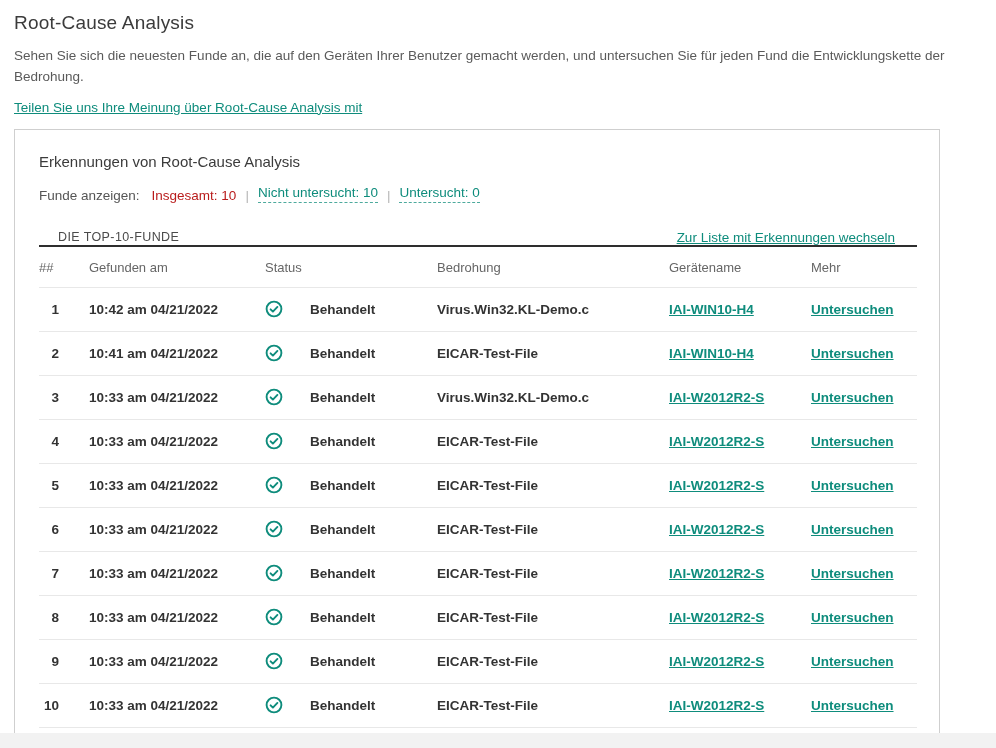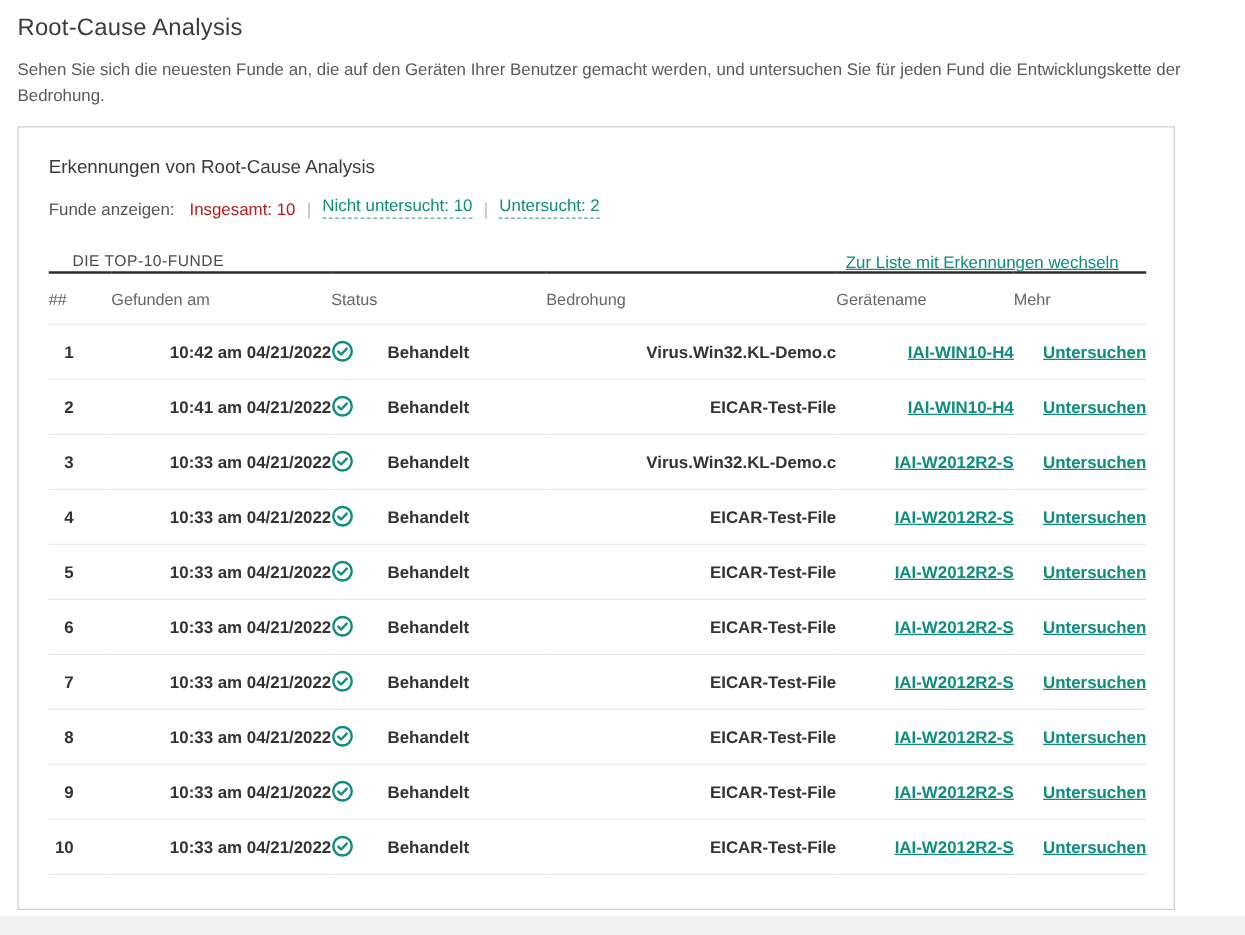--- a/index.html
+++ b/index.html
@@ -72,51 +72,51 @@
   th {
     font-size: 13px; color: #666; font-weight: 400;
     text-align: left; padding: 13px 0 12px 0;
     border-bottom: 1px solid #e8e8e8;
   }
   td {
     height: 44px; padding: 0;
     border-bottom: 1px solid #e8e8e8;
     font-size: 13.5px; font-weight: 700; color: #333;
     vertical-align: middle;
-    text-align: right;
   }
   td.num-cell { text-align: right; padding-right: 30px; }
   .status-wrap { display: flex; align-items: center; gap: 27px; }
   .status-icon { width: 18px; height: 18px; flex: 0 0 18px; }
   .table-link {
     color: #0e8c7c; font-weight: 700; font-size: 13.5px;
     text-decoration: underline;
   }
 </style>
 </head>
 <body>
 
 <div class="page">
 
   <h1 class="page-title">Root-Cause Analysis</h1>
 
   <p class="page-subtitle">Sehen Sie sich die neuesten Funde an, die auf den Geräten Ihrer Benutzer gemacht werden, und untersuchen Sie für jeden Fund die Entwicklungskette der Bedrohung.</p>
 
+  <a class="teal-link">Teilen Sie uns Ihre Meinung über Root-Cause Analysis mit</a>
 
   <div class="card">
 
     <div class="card-title">Erkennungen von Root-Cause Analysis</div>
 
     <div class="filter-row">
       <span class="filter-label">Funde anzeigen:</span>
       <span class="filter-static">Insgesamt: 10</span>
       <span class="filter-sep">|</span>
       <a class="filter-link">Nicht untersucht: 10</a>
       <span class="filter-sep">|</span>
-      <a class="filter-link">Untersucht: 2</a>
+      <a class="filter-link">Untersucht: 0</a>
     </div>
 
     <div class="caption-row">
       <span class="table-caption">DIE TOP-10-FUNDE</span>
       <a class="teal-link">Zur Liste mit Erkennungen wechseln</a>
     </div>
 
     <table>
       <colgroup>
         <col class="c-num">

